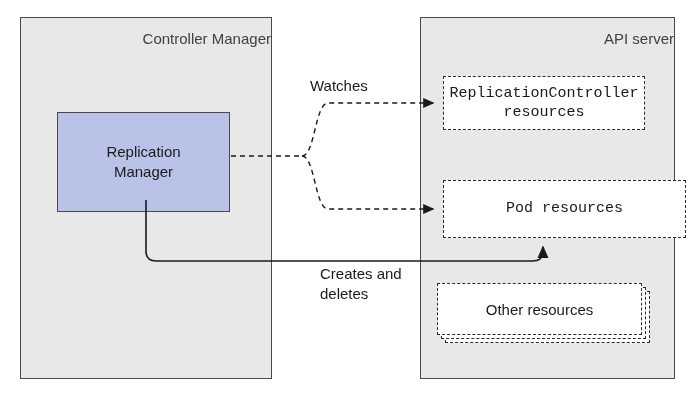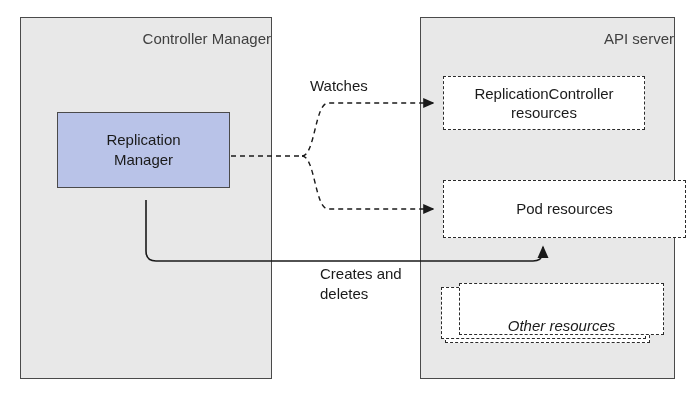--- a/index.html
+++ b/index.html
@@ -29,21 +29,21 @@
     right: 0;
     text-align: right;
     font-size: 15px;
     color: #404040;
   }
   #controller-manager { left: 20px; top: 17px; width: 252px; height: 362px; }
   #api-server         { left: 420px; top: 17px; width: 255px; height: 362px; }
 
   #replication-manager {
     position: absolute;
-    left: 57px; top: 112px; width: 173px; height: 76px;
+    left: 57px; top: 112px; width: 173px; height: 100px;
     background: #b9c3e8;
     border: 1.5px solid #4a4a4a;
     box-sizing: border-box;
     display: flex;
     align-items: center;
     justify-content: center;
   }
   #replication-manager .label {
     display: block;
     width: 100px;
@@ -55,35 +55,36 @@
     position: absolute;
     background: #ffffff;
     border: 1.4px dashed #2b2b2b;
     box-sizing: border-box;
     display: flex;
     align-items: center;
     justify-content: center;
     text-align: center;
     font-size: 15px;
     line-height: 1.3;
+    font-family: Liberation Mono, monospace;
   }
   #rc-resources  { left: 443px; top: 76px;  width: 202px; height: 54px; }
   #pod-resources { left: 443px; top: 180px; width: 243px; height: 58px; }
   .stack-layer {
     position: absolute;
     background: #ffffff;
     border: 1.4px dashed #2b2b2b;
     box-sizing: border-box;
     width: 205px; height: 52px;
   }
   #other-back   { left: 445px; top: 291px; }
   #other-mid    { left: 441px; top: 287px; }
-  #other-front  { left: 459px; top: 283px;
-    display: flex; align-items: flex-end; justify-content: center;
-    text-align: center; font-size: 15px; font-style: italic;
+  #other-front  { left: 437px; top: 283px;
+    display: flex; align-items: center; justify-content: center;
+    text-align: center; font-size: 15px;
   }
   .float-label {
     position: absolute;
     font-size: 15px;
     line-height: 1.3;
     color: #1a1a1a;
   }
   #watches-label { left: 310px; top: 76px; }
   #creates-deletes-label { left: 303px; top: 264px; width: 92px; margin-left: 17px; }
   #connectors {

